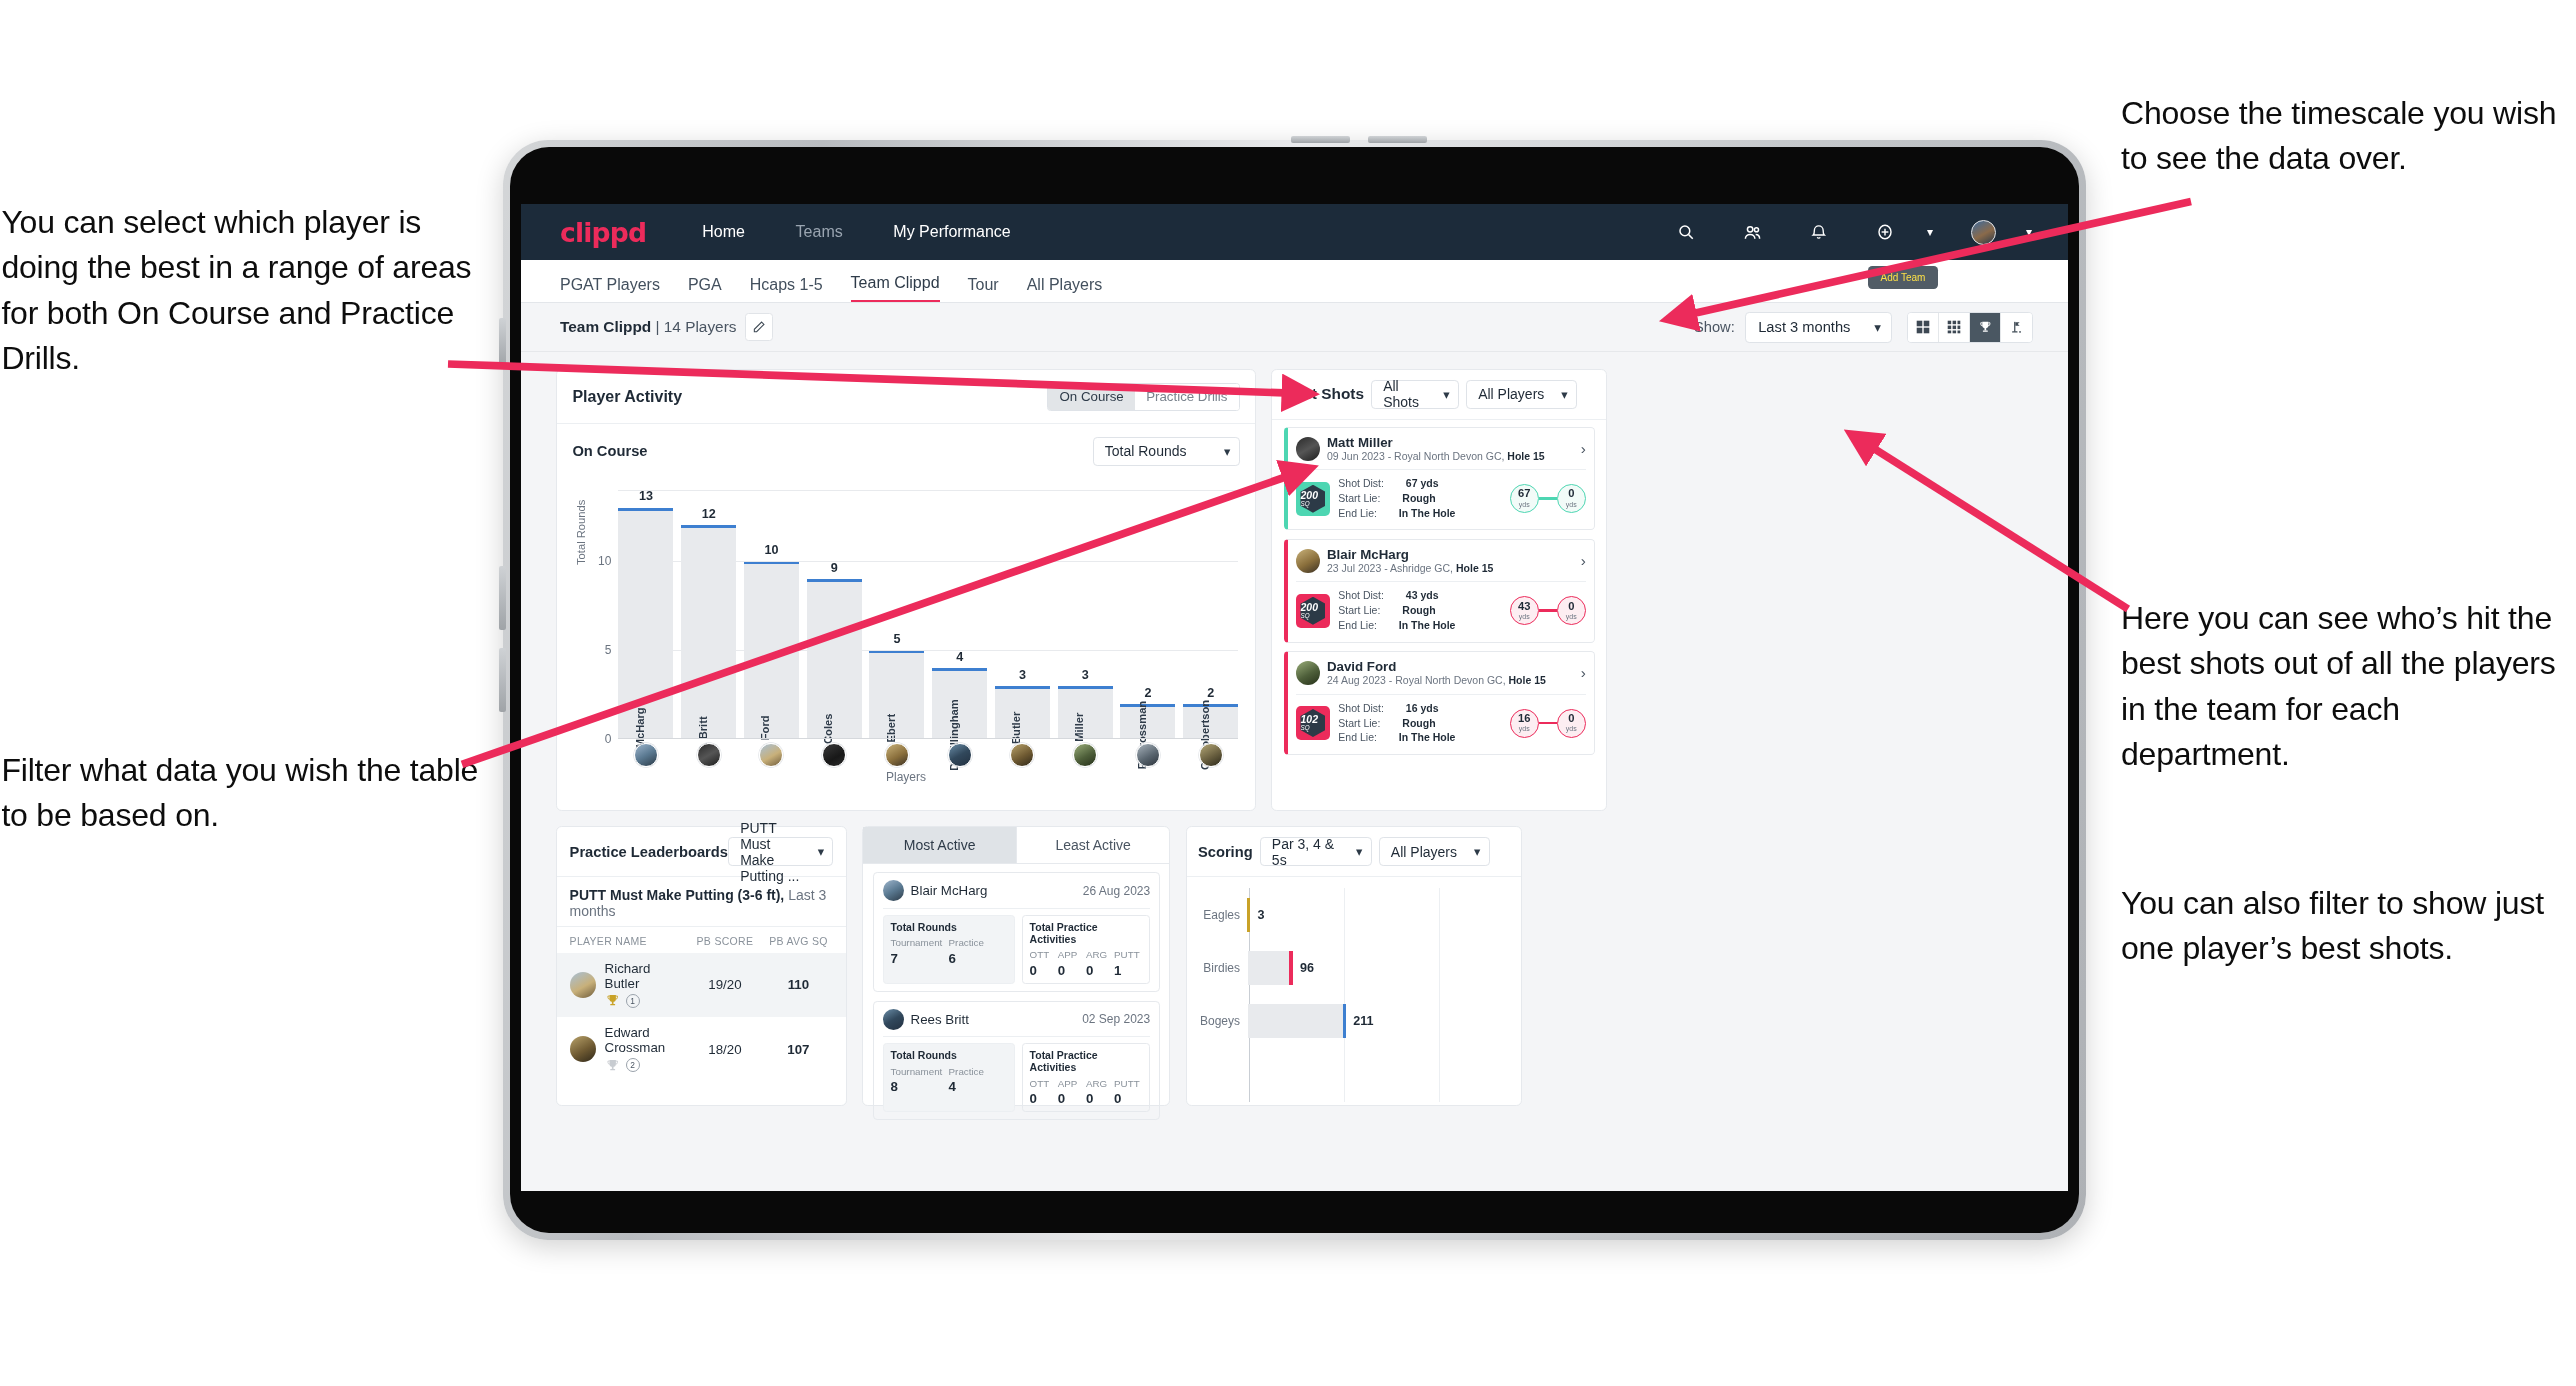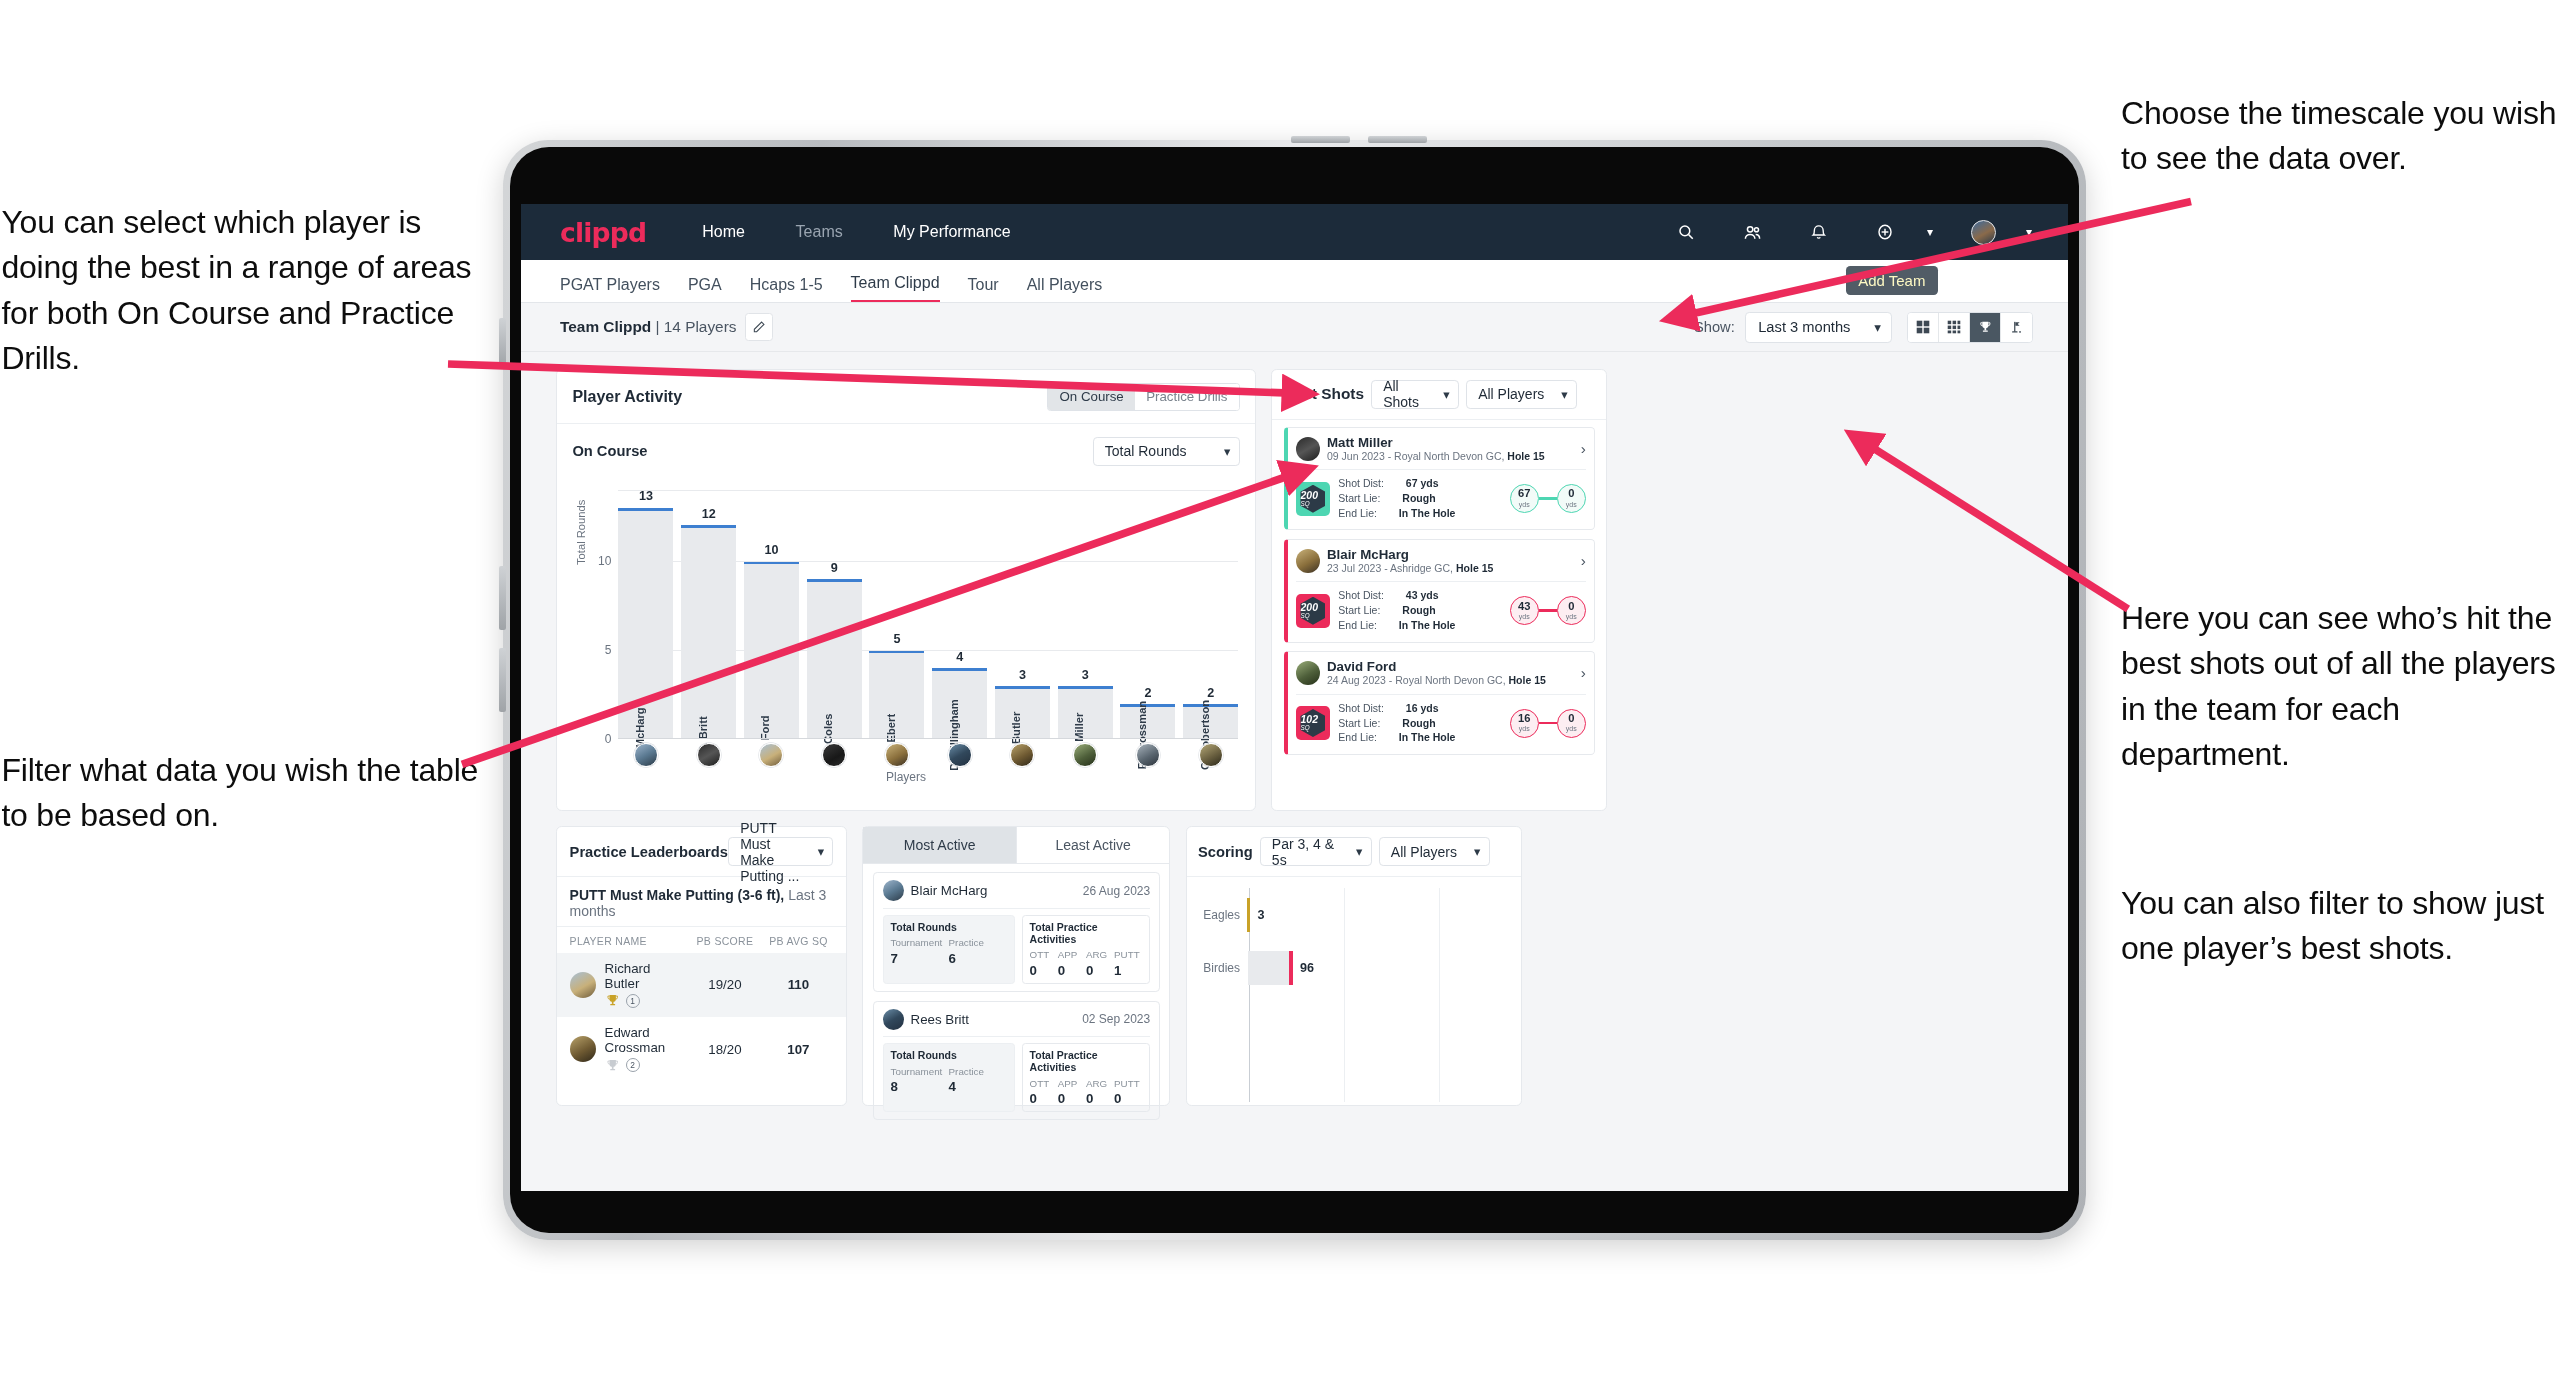--- a/index.html
+++ b/index.html
@@ -117,22 +117,22 @@
     color: #43505e;
     padding: 0 0 7.7px 0;
     margin-right: 28px;
     white-space: nowrap;
   }
   .tab.active { color: #2e3b49; border-bottom: 2.8px solid #ec2b5b; }
   #add-team-tip {
     position: absolute;
     right: 130px; top: 5.6px;
     background: #515c66;
-    color: #fef9c3;
-    font-size: 15px;
+    color: #fde047;
+    font-size: 10px;
     padding: 6.3px 12.6px;
     border-radius: 4.2px;
   }
 
   
   #subbar {
     height: 49px;
     background: #f4f5f7;
     display: flex;
     align-items: center;
@@ -985,19 +985,27 @@
                 </div>
               </div>
               <div class="sc-row">
                 <div class="sc-lab">Birdies</div>
                 <div class="sc-track">
                   <div class="sc-bar" style="width:17.142857142857142%"></div>
                   <div class="sc-cap" style="left:calc(17.142857142857142% - 3.5px); background:#ec2b5b;"></div>
                   <div class="sc-num" style="left:calc(17.142857142857142% + 7px)">96</div>
                 </div>
               </div>
+              <div class="sc-row">
+                <div class="sc-lab">Bogeys</div>
+                <div class="sc-track">
+                  <div class="sc-bar" style="width:37.67857142857143%"></div>
+                  <div class="sc-cap" style="left:calc(37.67857142857143% - 3.5px); background:#3d7fd0;"></div>
+                  <div class="sc-num" style="left:calc(37.67857142857143% + 7px)">211</div>
+                </div>
+              </div>
             </div>
         </div>
       </div>
     </div>
   </div>
 </div>
 
 
 </body></html>

